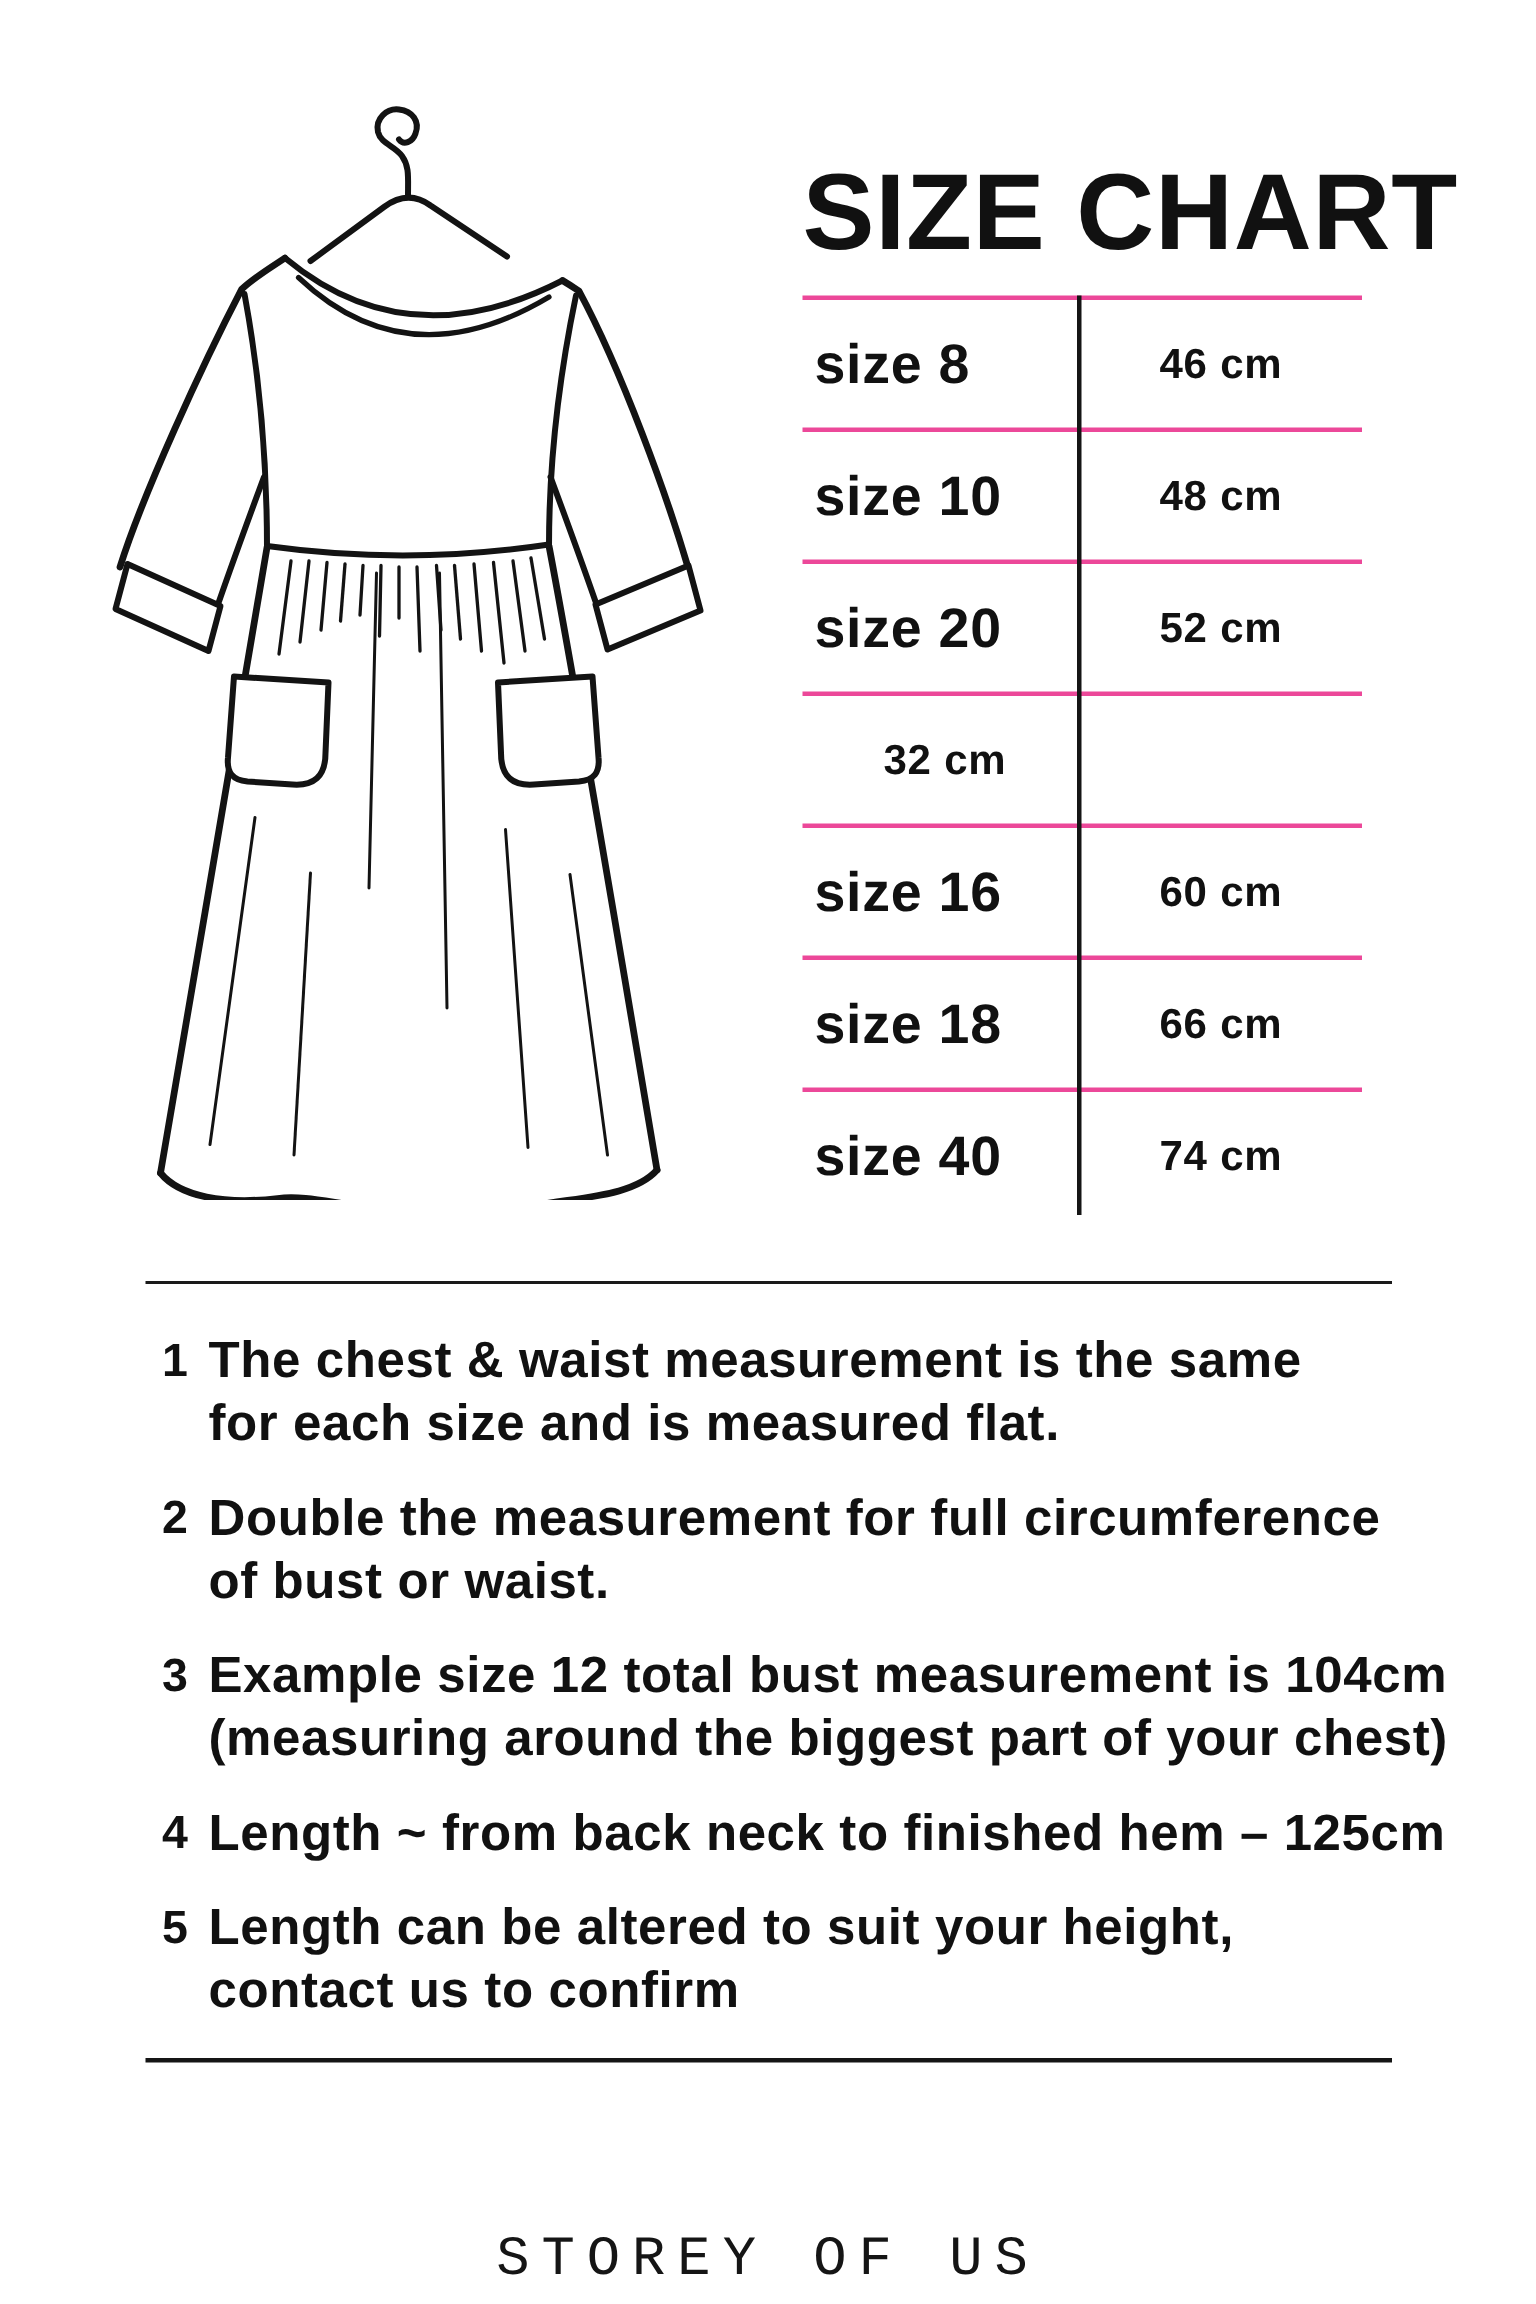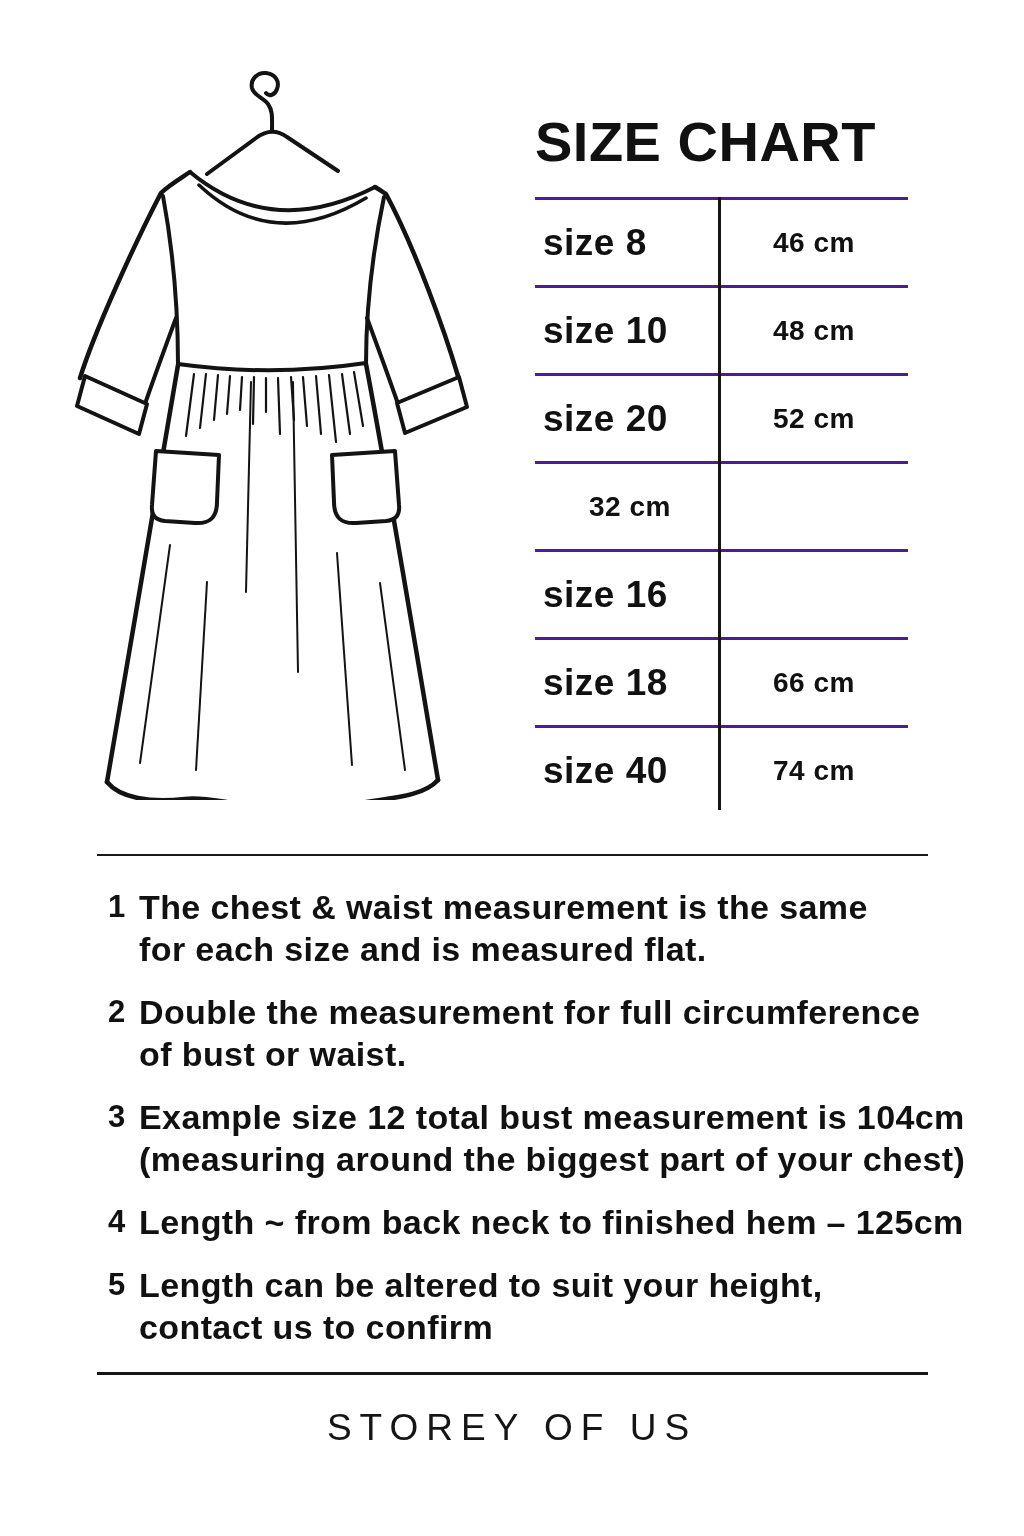--- a/index.html
+++ b/index.html
@@ -9,30 +9,30 @@
     -webkit-font-smoothing:antialiased;
   }
   .page{position:absolute;inset:0;background:#ffffff;overflow:hidden;}
 
   
   .dress-svg{position:absolute;left:50px;top:60px;width:430px;height:740px;}
 
   
   .title{
     position:absolute;left:535px;top:111px;height:62px;line-height:62px;
-    font-size:56px;font-weight:bold;letter-spacing:0.5px;color:#111;white-space:nowrap;
+    font-size:72px;font-weight:bold;letter-spacing:0.5px;color:#111;white-space:nowrap;
   }
 
   
   .size-table{position:absolute;left:535px;top:197px;width:373px;}
   .size-table .vline{
     position:absolute;left:183px;top:0;width:3px;height:613px;background:#151515;
   }
   .size-table .row{
-    display:flex;align-items:center;height:85px;border-top:3px solid #4c1d95;
+    display:flex;align-items:center;height:85px;border-top:3px solid #ec4899;
   }
   .size-table .cell{white-space:nowrap;}
   .size-table .label{
     width:184px;padding-left:8px;box-sizing:border-box;
     font-size:37px;font-weight:700;letter-spacing:0.5px;
   }
   .size-table .value{
     flex:1;padding-left:54px;box-sizing:border-box;
     font-size:28px;font-weight:700;letter-spacing:0.5px;
   }
@@ -48,22 +48,22 @@
     width:42px;padding-left:11px;box-sizing:border-box;flex:none;
     font-size:31px;font-weight:600;line-height:42px;
   }
   .note-text{
     flex:1;font-size:34px;font-weight:700;line-height:42px;
     letter-spacing:0.4px;white-space:pre-line;
   }
 
   
   .footer{
-    position:absolute;left:0;top:1407px;width:1024px;text-align:center;
-    font-size:37px;font-weight:400;letter-spacing:8px;color:#151515;white-space:nowrap;
+    position:absolute;left:0;top:1486px;width:1024px;text-align:center;
+    font-size:37px;font-weight:400;letter-spacing:8px;color:#151515;white-space:nowrap;font-family:Liberation Mono, monospace;
   }
 </style>
 </head>
 <body>
 
 <div class="page">
 
   <svg class="dress-svg" viewBox="50 60 430 740" fill="none" stroke="#131313" stroke-linecap="round" stroke-linejoin="round" aria-hidden="true">
 
     <g>
@@ -138,20 +138,21 @@
     </div>
     <div class="row">
       <div class="cell label">size 20</div>
       <div class="cell value">52 cm</div>
     </div>
     <div class="row">
       <div class="cell value">32 cm</div>
     </div>
     <div class="row">
       <div class="cell label">size 16</div>
+      <div class="cell value">60 cm</div>
     </div>
     <div class="row">
       <div class="cell label">size 18</div>
       <div class="cell value">66 cm</div>
     </div>
     <div class="row">
       <div class="cell label">size 40</div>
       <div class="cell value">74 cm</div>
     </div>
   </div>

